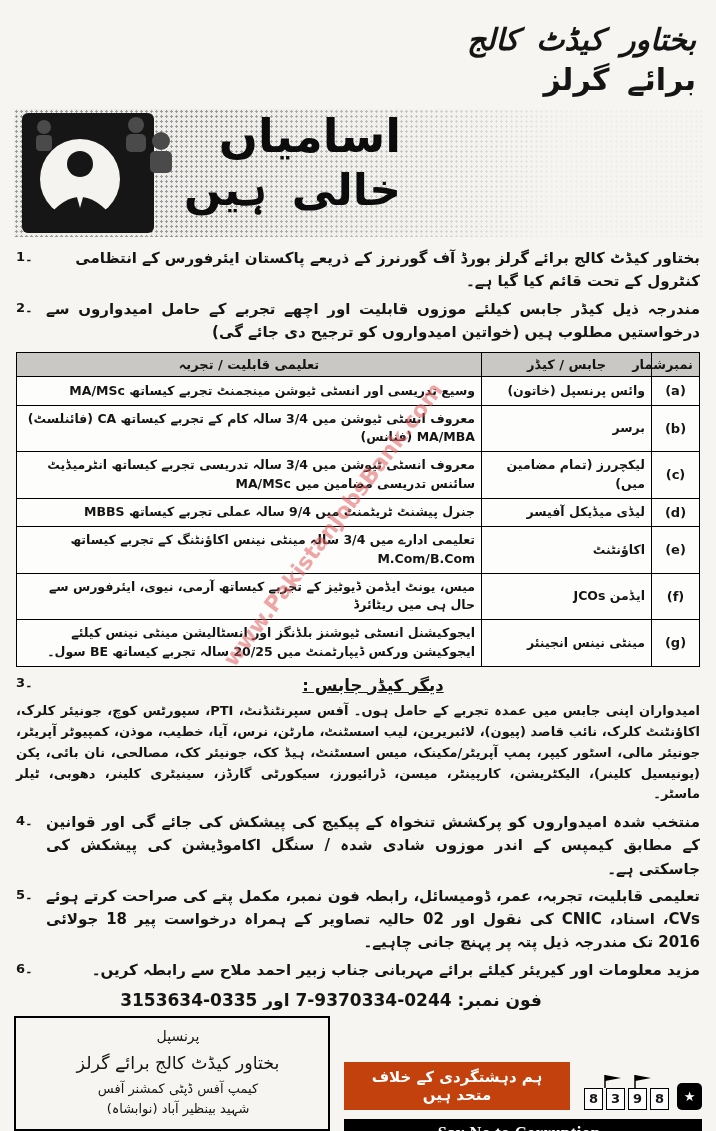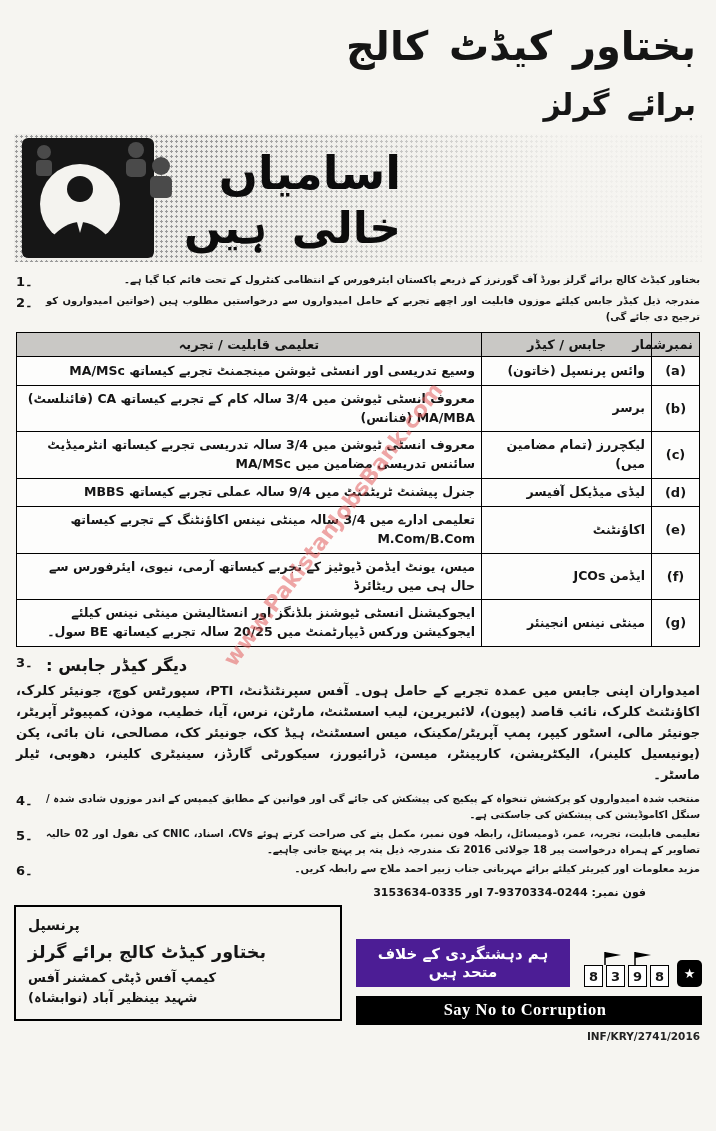--- a/index.html
+++ b/index.html
@@ -1,55 +1,55 @@
 <!DOCTYPE html>
 <html lang="ur"><head>
 <meta charset="utf-8">
 <style>
   html,body{margin:0;padding:0;background:#d8d8d8;}
   .page{width:716px;height:1131px;margin:0 auto;background:#f6f5f1;position:relative;overflow:hidden;
         font-family:"DejaVu Sans",sans-serif;color:#151515;}
   
   .hdr{direction:rtl;text-align:right;padding:20px 20px 4px 20px;font-weight:bold;line-height:1.32;word-spacing:7px;}
-  .hdr .l1{font-size:40px;}
-  .hdr .l2{font-size:30px;margin-top:12px;}
+  .hdr .l1{font-size:30px;font-style:italic;}
+  .hdr .l2{font-size:30px;}
   .hdr .l3{font-size:30px;}
   
   .banner{position:relative;margin:6px 14px 10px 14px;height:128px;background-color:#efeeea;
     background-image:radial-gradient(circle,#9b9b9b 1.1px,transparent 1.3px);background-size:5px 5px;}
   .banner .fade{position:absolute;inset:0;background:linear-gradient(100deg,rgba(246,245,241,0) 30%,rgba(246,245,241,0.92) 78%);}
   .banner svg{position:absolute;left:4px;top:0;}
-  .btxt{position:absolute;left:170px;top:12px;direction:rtl;font-weight:bold;color:#0c0c0c;line-height:1.2;word-spacing:9px;}
+  .btxt{position:absolute;left:170px;top:0;direction:rtl;font-weight:bold;color:#0c0c0c;line-height:1.2;word-spacing:9px;}
   .bw1{font-size:46px;margin-right:0;margin-left:34px;}
   .bw2{font-size:44px;}
   
   .pt{display:flex;align-items:flex-start;margin:4px 16px 3px 16px;}
   .pnum{width:30px;min-width:30px;font-weight:bold;font-size:13px;direction:ltr;unicode-bidi:isolate;padding-top:2px;}
-  .ptxt{flex:1;direction:rtl;text-align:right;font-weight:bold;font-size:10px;line-height:1.55;}
+  .ptxt{flex:1;direction:rtl;text-align:right;font-weight:bold;font-size:15px;line-height:1.55;}
   .just{text-align:justify;}
-  .p3head{font-size:16.5px;text-align:left;}
+  .p3head{font-size:16.5px;text-decoration:underline;text-align:center;}
   .para{margin:2px 16px 6px 16px;direction:rtl;font-weight:bold;font-size:13px;line-height:1.6;text-align:justify;}
   
   table.jobs{direction:rtl;border-collapse:collapse;margin:8px 16px 6px 16px;width:684px;background:#fdfdfc;table-layout:fixed;}
   .jobs th,.jobs td{border:1.6px solid #000;font-weight:bold;padding:4px 6px;vertical-align:middle;}
   .jobs th{background:#c9c8c5;font-size:13px;text-align:center;}
   .jobs td{font-size:12.5px;text-align:right;line-height:1.5;margin-left:20px;}
   .jobs td.serial{text-align:center;direction:ltr;font-size:13px;}
   
-  .phone{direction:rtl;text-align:right;margin:8px 70px 4px 16px;font-weight:bold;font-size:11px;}
+  .phone{direction:rtl;text-align:center;margin:8px 70px 4px 16px;font-weight:bold;font-size:17px;}
   
   .bottom{display:flex;align-items:flex-start;margin:6px 14px 0 14px;}
-  .addr{width:300px;min-width:300px;border:2.5px solid #000;padding:8px 12px 10px 12px;direction:rtl;text-align:left;
-        font-weight:bold;line-height:1.55;background:#f6f5f1;}
+  .addr{width:300px;min-width:300px;border:2.5px solid #000;padding:8px 0 10px 12px;direction:rtl;text-align:center;
+        font-weight:normal;line-height:1.55;background:#f6f5f1;}
   .addr .a1{font-size:14px;}
   .addr .a2{font-size:17.5px;margin:2px 0;}
   .addr .a3,.addr .a4{font-size:13px;}
   .rightcol{flex:1;margin-left:14px;padding-top:34px;}
   .trow{display:flex;align-items:flex-end;}
-  .terror{background:#4c1d95;color:#fff;direction:rtl;font-weight:bold;font-size:15px;padding:6px 10px;flex:1;text-align:center;}
+  .terror{background:#c2410c;color:#fff;direction:rtl;font-weight:bold;font-size:15px;padding:6px 10px;flex:1;text-align:center;margin-top:12px;}
   .digits-group{display:flex;flex-direction:column;align-items:center;margin:0 8px 0 14px;}
   .digit-row{display:flex;gap:3px;}
   .dbox{width:17px;height:20px;border:1.6px solid #000;display:flex;align-items:center;justify-content:center;
         font-weight:bold;font-size:13px;background:#fff;}
   .crest{width:25px;height:27px;background:#000;color:#fff;display:flex;align-items:center;justify-content:center;
          border-radius:5px;font-size:13px;}
   .sayno{background:#000;color:#fff;font-weight:bold;font-size:16.5px;padding:4px 8px 5px 0;text-align:center;margin-top:9px;
          font-family:"Liberation Serif",serif;letter-spacing:0.5px;}
   .ref{text-align:right;font-size:10.5px;padding:5px 2px 0 0;font-weight:bold;color:#222;}
   

